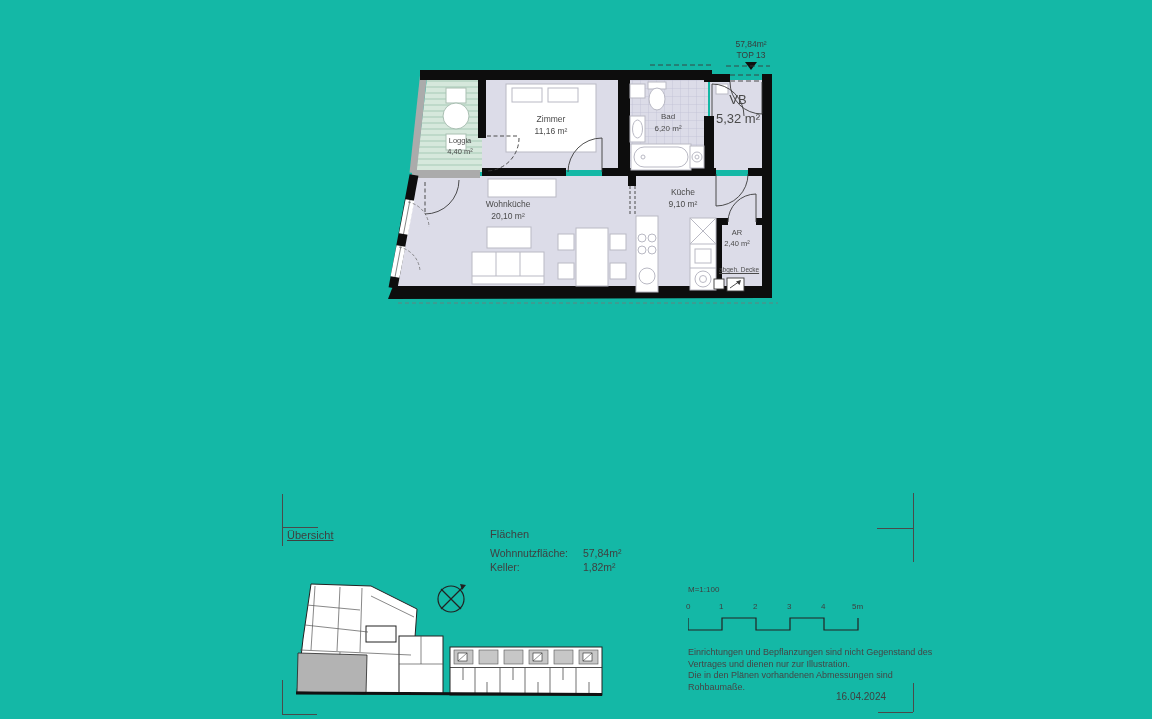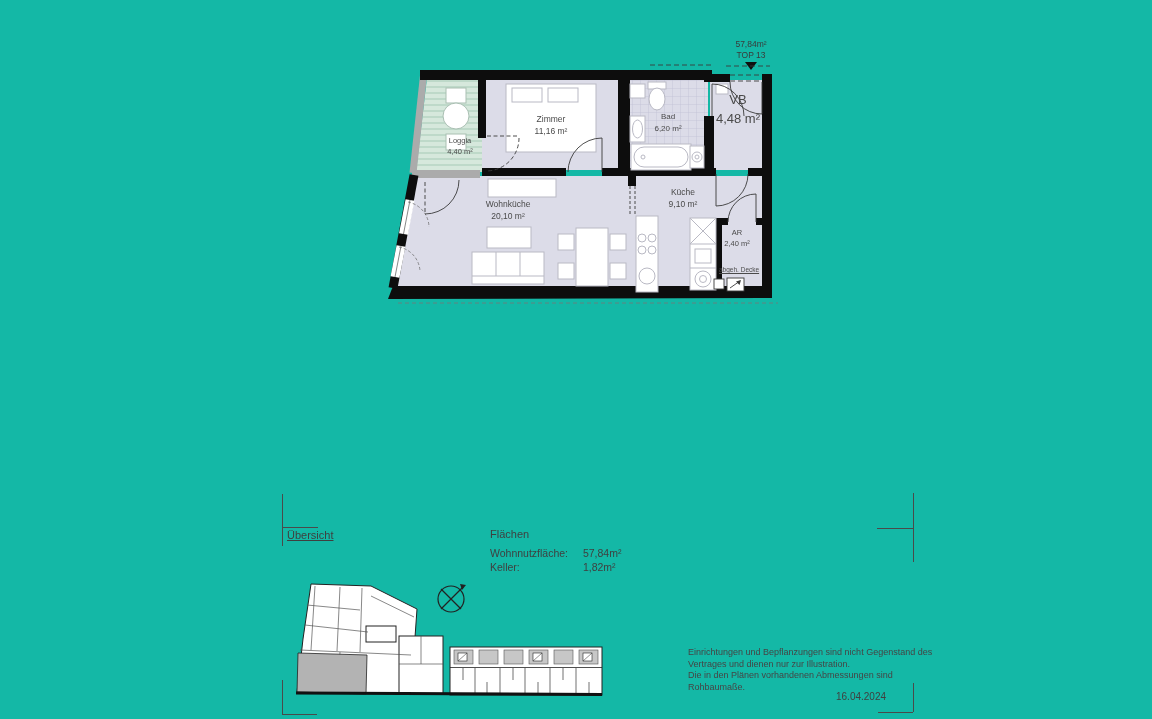--- a/index.html
+++ b/index.html
@@ -197,21 +197,21 @@
   <div class="rlabel" style="left:509px;top:113px;width:84px;font-size:8.5px">
     <span>Zimmer</span>
     <span>11,16 m²</span>
   </div>
   <div class="rlabel" style="left:634px;top:111px;width:68px;font-size:8px">
     <span>Bad</span>
     <span>6,20 m²</span>
   </div>
   <div class="rlabel" style="left:708px;top:91px;width:60px;font-size:13px">
     <span>VB</span>
-    <span>4,48 m²</span>
+    <span>5,32 m²</span>
   </div>
   <div class="rlabel" style="left:462px;top:198px;width:92px;font-size:8.5px">
     <span>Wohnküche</span>
     <span>20,10 m²</span>
   </div>
   <div class="rlabel" style="left:648px;top:186px;width:70px;font-size:8.5px">
     <span>Küche</span>
     <span>9,10 m²</span>
   </div>
   <div class="rlabel" style="left:708px;top:228px;width:58px;font-size:7.5px">
@@ -301,20 +301,32 @@
     </g>
     <line x1="296" y1="693" x2="602" y2="694.5" stroke="#111" stroke-width="3"></line>
     <g fill="none" stroke="#222" stroke-width="1.2">
       <circle cx="451" cy="599" r="13"></circle>
       <line x1="441" y1="589" x2="461" y2="609"></line>
       <line x1="441" y1="609" x2="463" y2="587"></line>
       <polygon points="460,584 466,585 462,590" fill="#222" stroke="none"></polygon>
     </g>
   </svg>
 
+  <div class="scalebar">
+    <div class="mlabel">M=1:100</div>
+    <span class="tick" style="left:-2px">0</span>
+    <span class="tick" style="left:31px">1</span>
+    <span class="tick" style="left:65px">2</span>
+    <span class="tick" style="left:99px">3</span>
+    <span class="tick" style="left:133px">4</span>
+    <span class="tick" style="left:164px">5m</span>
+    <svg style="left:0;top:31px;width:174px;height:16px" viewBox="0 0 174 16">
+      <polyline points="0,2 0,14 34,14 34,2 68,2 68,14 102,14 102,2 136,2 136,14 170,14 170,2" fill="none" stroke="#222" stroke-width="1.2"></polyline>
+    </svg>
+  </div>
 
   <div class="disc">
     <div>Einrichtungen und Bepflanzungen sind nicht Gegenstand des</div>
     <div>Vertrages und dienen nur zur Illustration.</div>
     <div>Die in den Plänen vorhandenen Abmessungen sind</div>
     <div>Rohbaumaße.</div>
   </div>
 
   <div class="date">16.04.2024</div>
 

